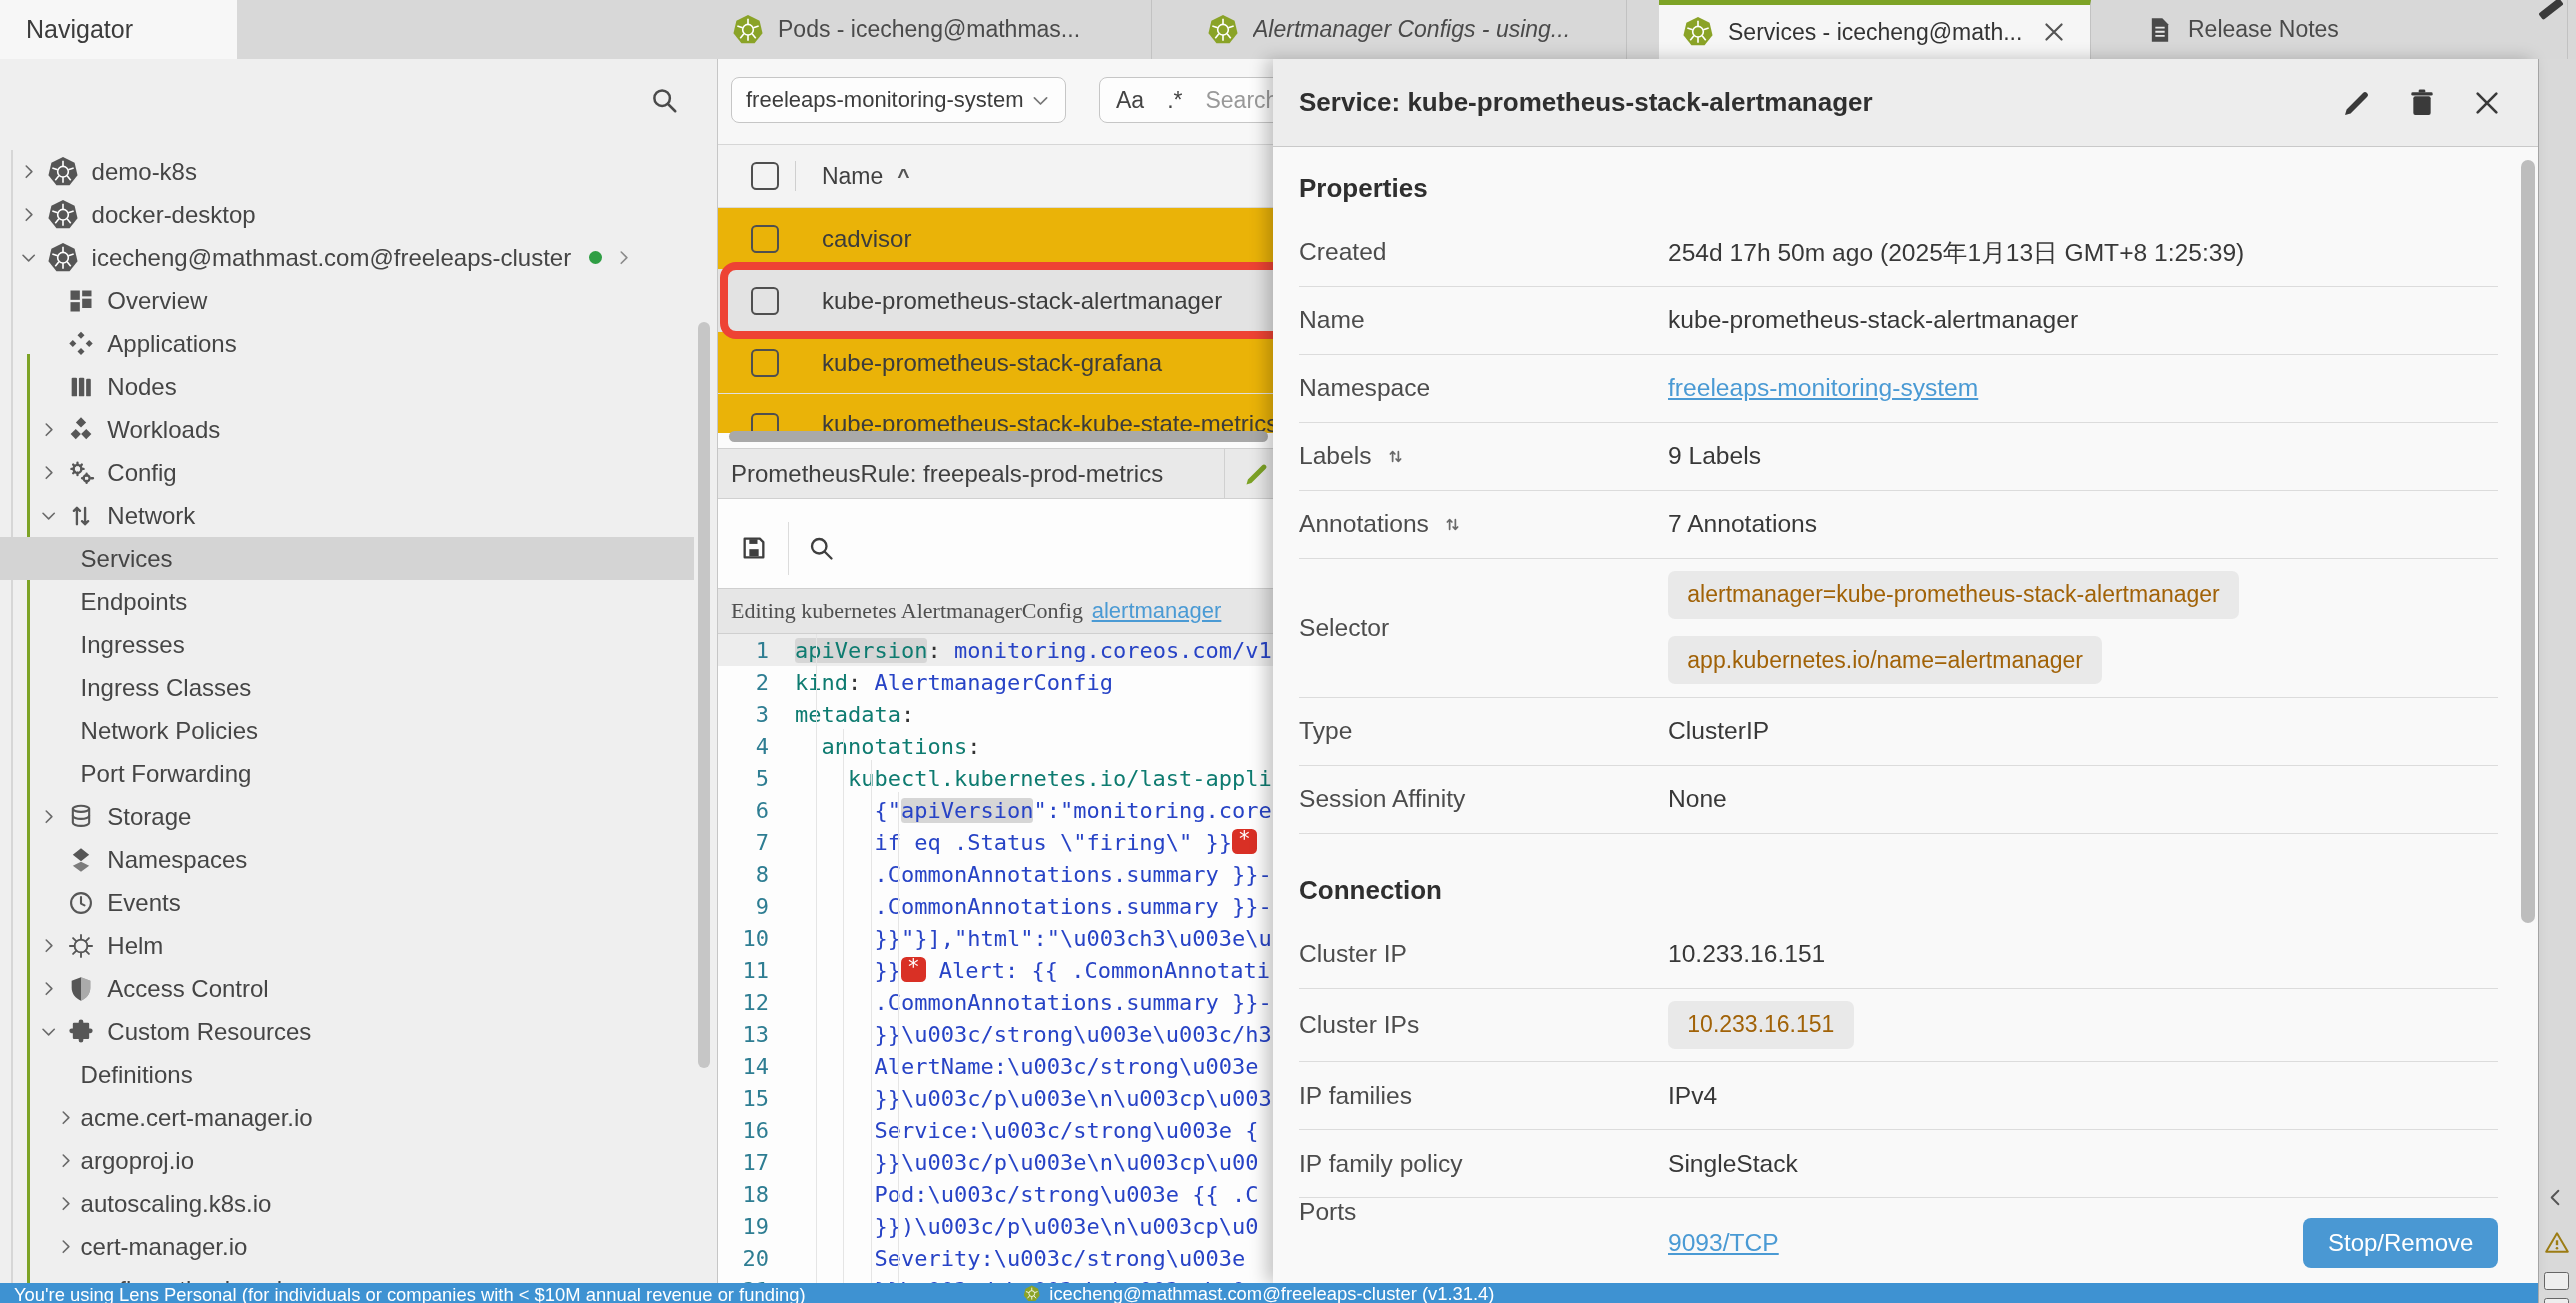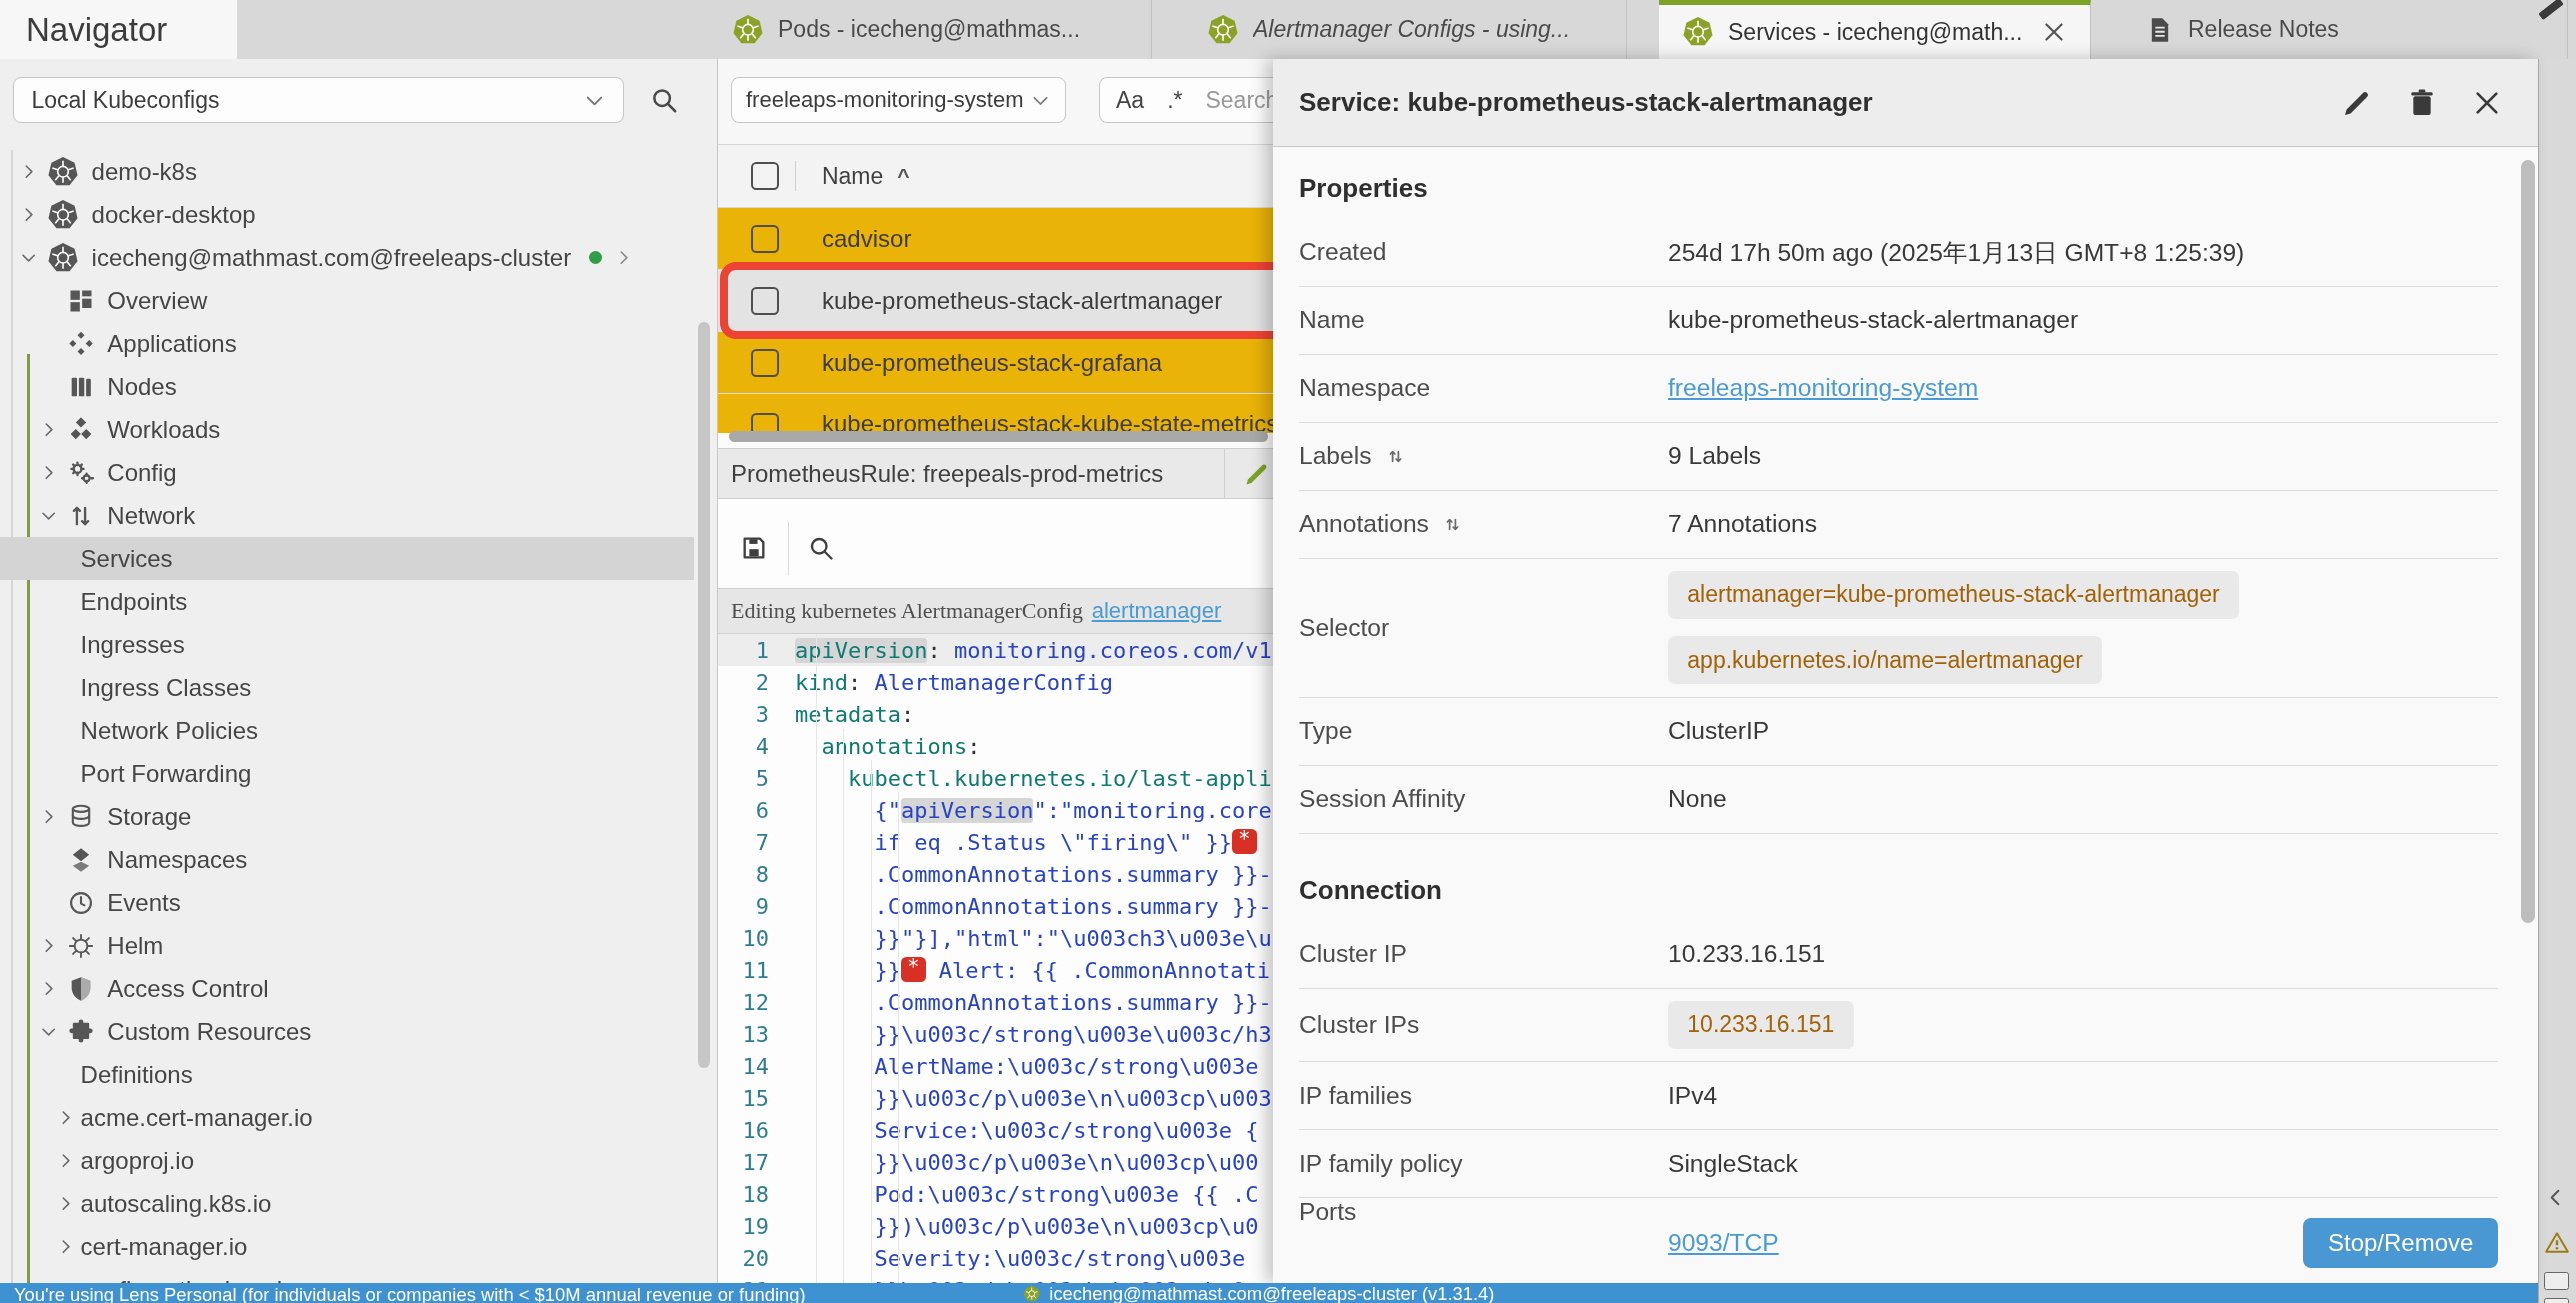--- a/index.html
+++ b/index.html
@@ -1,21 +1,21 @@
 <!DOCTYPE html>
 <html style="font-size:14px"><head>
 <meta charset="utf-8">
 <style>
   html,body{margin:0;padding:0;}
   body{font-family:"Liberation Sans","DejaVu Sans",sans-serif; background:#d8d8d8;}
   .screen{position:relative;width:2576px;height:1304px;overflow:hidden;background:#fff;}
 
   
   .tabbar{position:absolute;left:0;top:0;width:2576px;height:59px;background:#d8d8d8;border-bottom:0.9px solid #c6c6c6;}
-  .navtab{position:absolute;left:0;top:0;width:237px;height:59px;background:#f7f7f7;display:flex;align-items:center;padding-left:26px;box-sizing:border-box;font-size:33px;color:#3c3c3c;}
+  .navtab{position:absolute;left:0;top:0;width:237px;height:59px;background:#f7f7f7;display:flex;align-items:center;padding-left:26px;box-sizing:border-box;font-size:25px;color:#3c3c3c;}
   .tabs{position:absolute;left:709px;top:0;height:59px;display:flex;gap:32px;}
   .tab{height:59px;box-sizing:border-box;display:flex;align-items:center;gap:14px;padding:0 23px;border-right:0.9px solid #c2c2c2;font-size:23px;color:#4a4a4a;background:#d8d8d8;}
   .tab .k8s{width:32px;height:32px;flex:none;}
   .tab.t1{width:443px;} .tab.t2{width:443px;} .tab.t3{width:432px;} .tab.t4{width:445px;}
   .tab.italic .tlabel{font-style:italic;}
   .tab.active{background:#f6f6f6;border-top:5.3px solid #7da326;color:#333;}
   .tab .tlabel{white-space:nowrap;overflow:hidden;flex:1;}
   .tab .closex{width:26px;height:26px;color:#555;flex:none;}
   .tab.partial{flex:1;border-right:none;}
   .doc-ic{width:28px;height:28px;color:#4a4a4a;flex:none;}
@@ -196,28 +196,20 @@
               </g>
             </svg>
           </span>
       </div>
     </div>
     <div class="corner-pencil"></div>
   </div>
 
   <div class="sidebar">
     <div class="cfgrow">
-      <div class="cfgselect">
-        <span>Local Kubeconfigs</span>
-        <span class="chev">
-            <svg viewBox="0 0 24 24">
-              <path d="M5 9l7 7 7-7" fill="none" stroke="currentColor" stroke-width="2" stroke-linecap="round" stroke-linejoin="round"></path>
-            </svg>
-          </span>
-      </div>
       <span class="sb-search">
           <svg viewBox="0 0 24 24">
             <g fill="none" stroke="currentColor" stroke-width="2" stroke-linecap="round" stroke-linejoin="round">
               <circle cx="10.5" cy="10.5" r="6.2"></circle>
               <path d="M15.2 15.2 21 21"></path>
             </g>
           </svg>
         </span>
     </div>
     <div class="guide-gray"></div>

